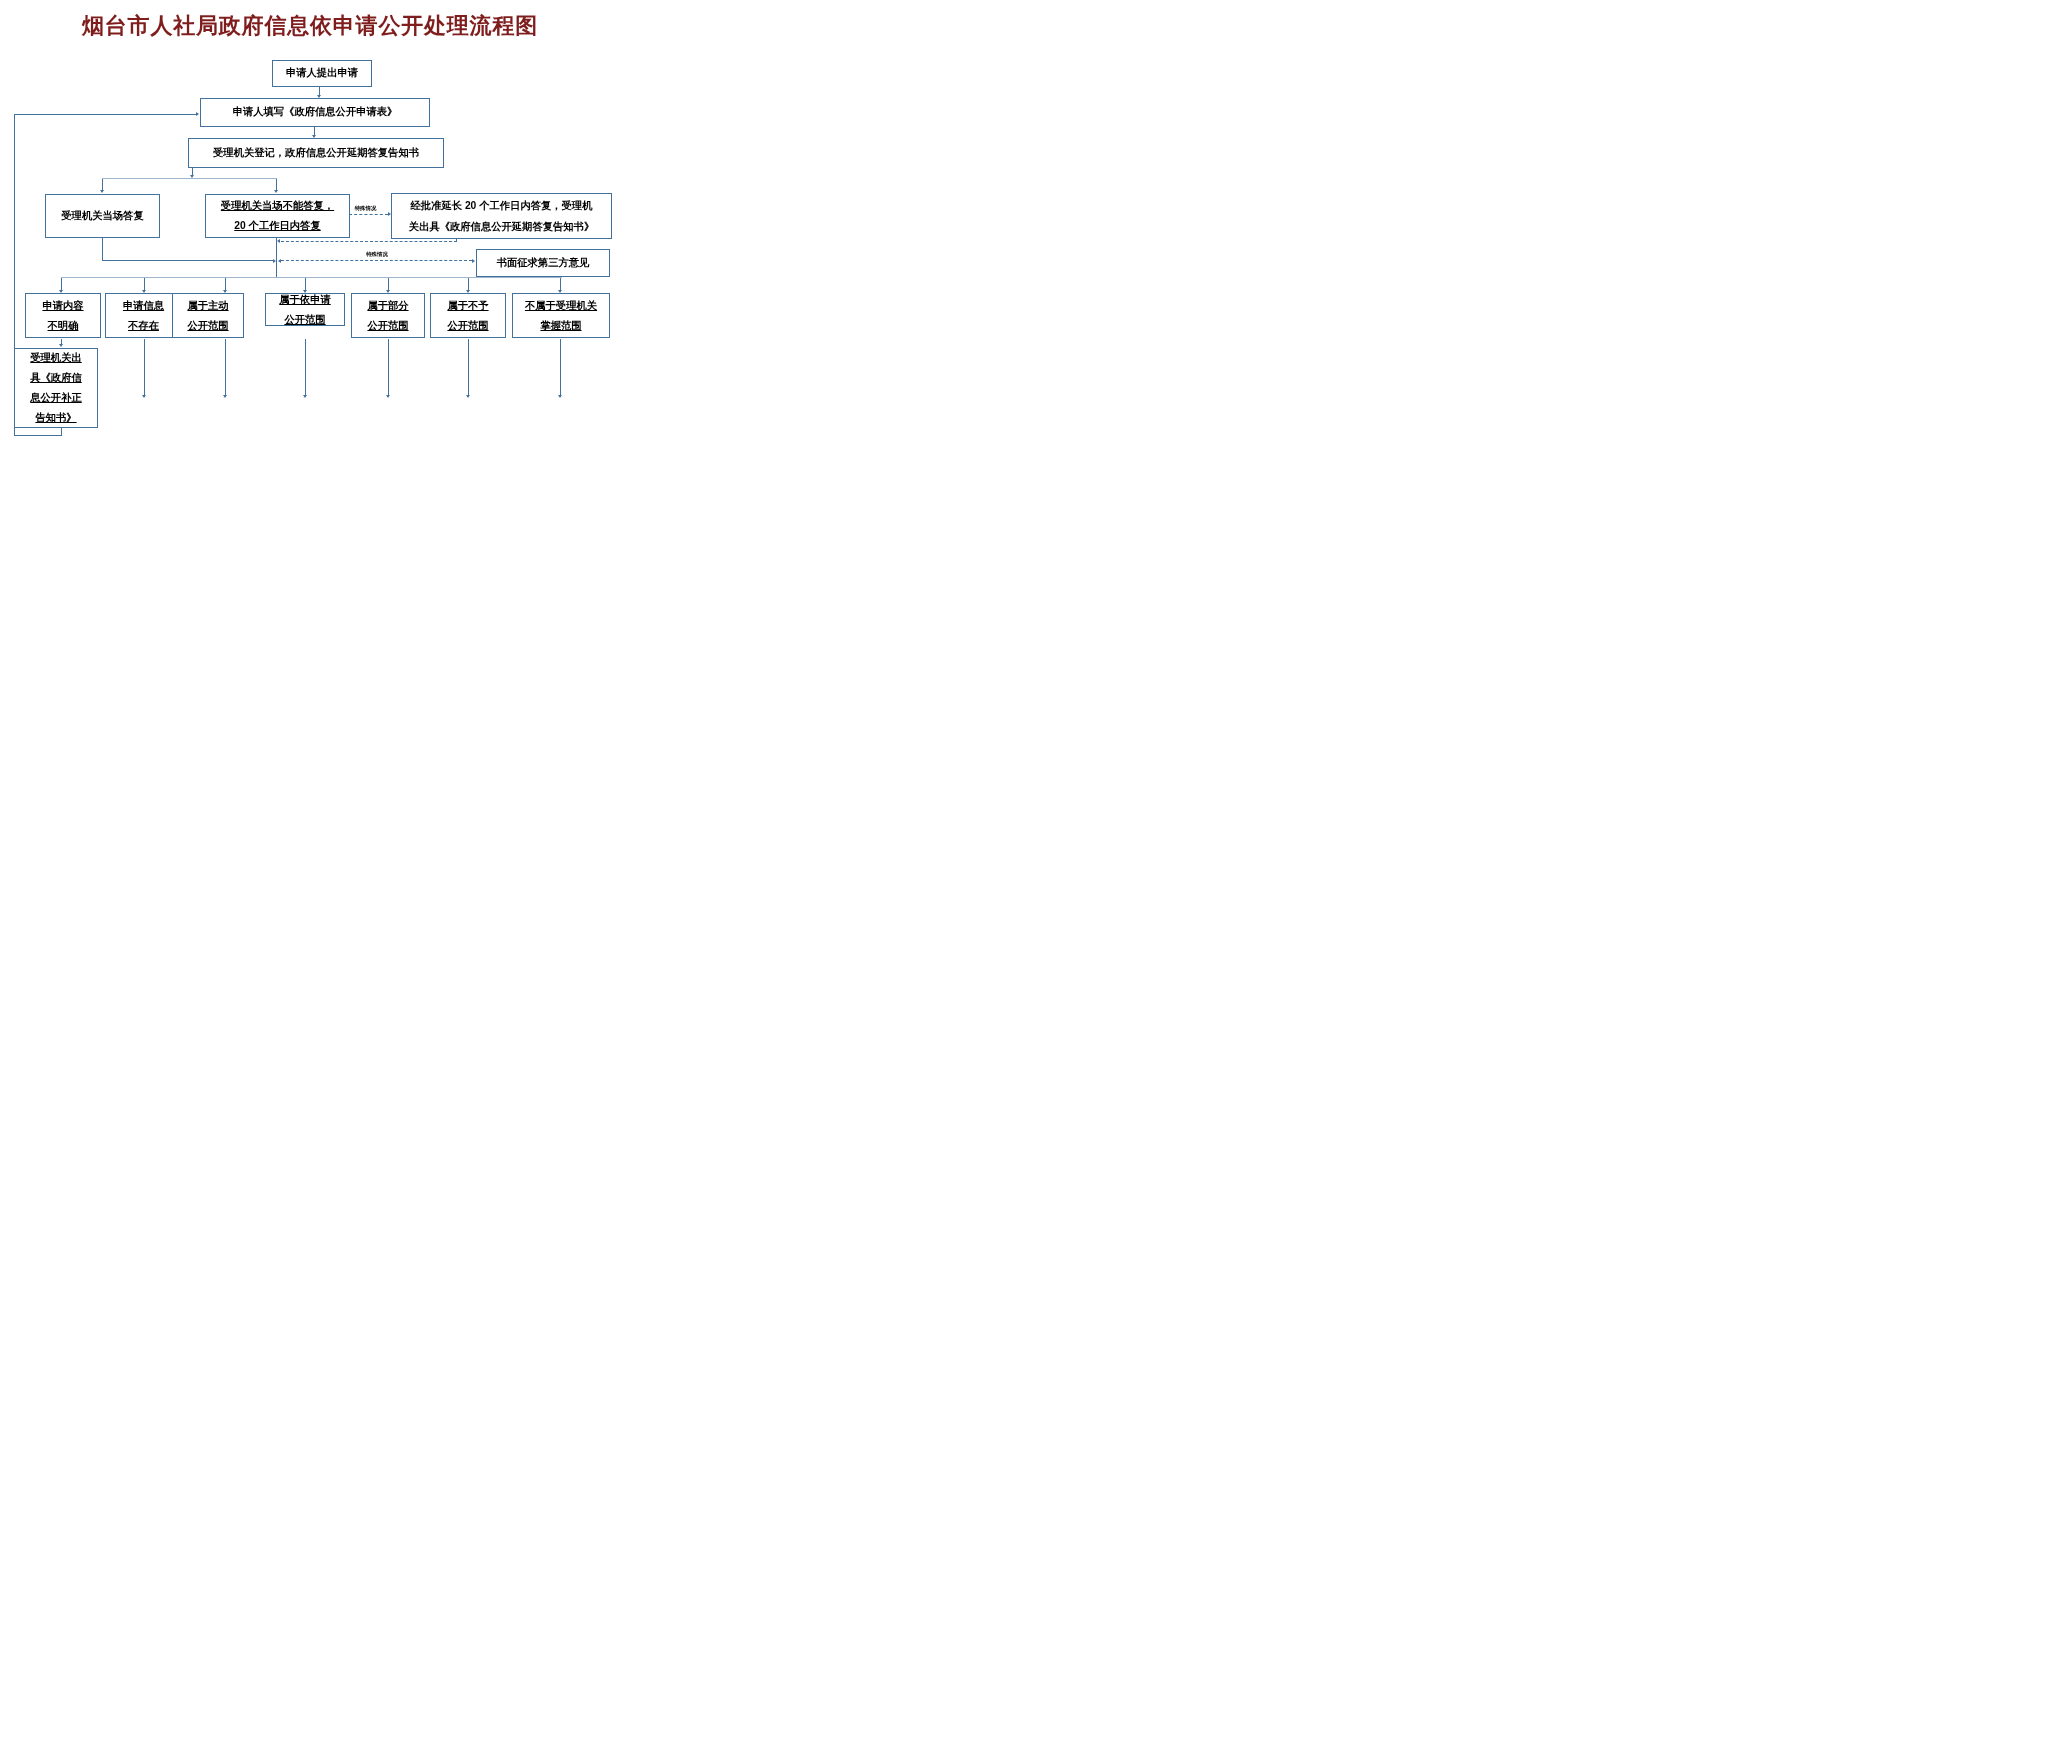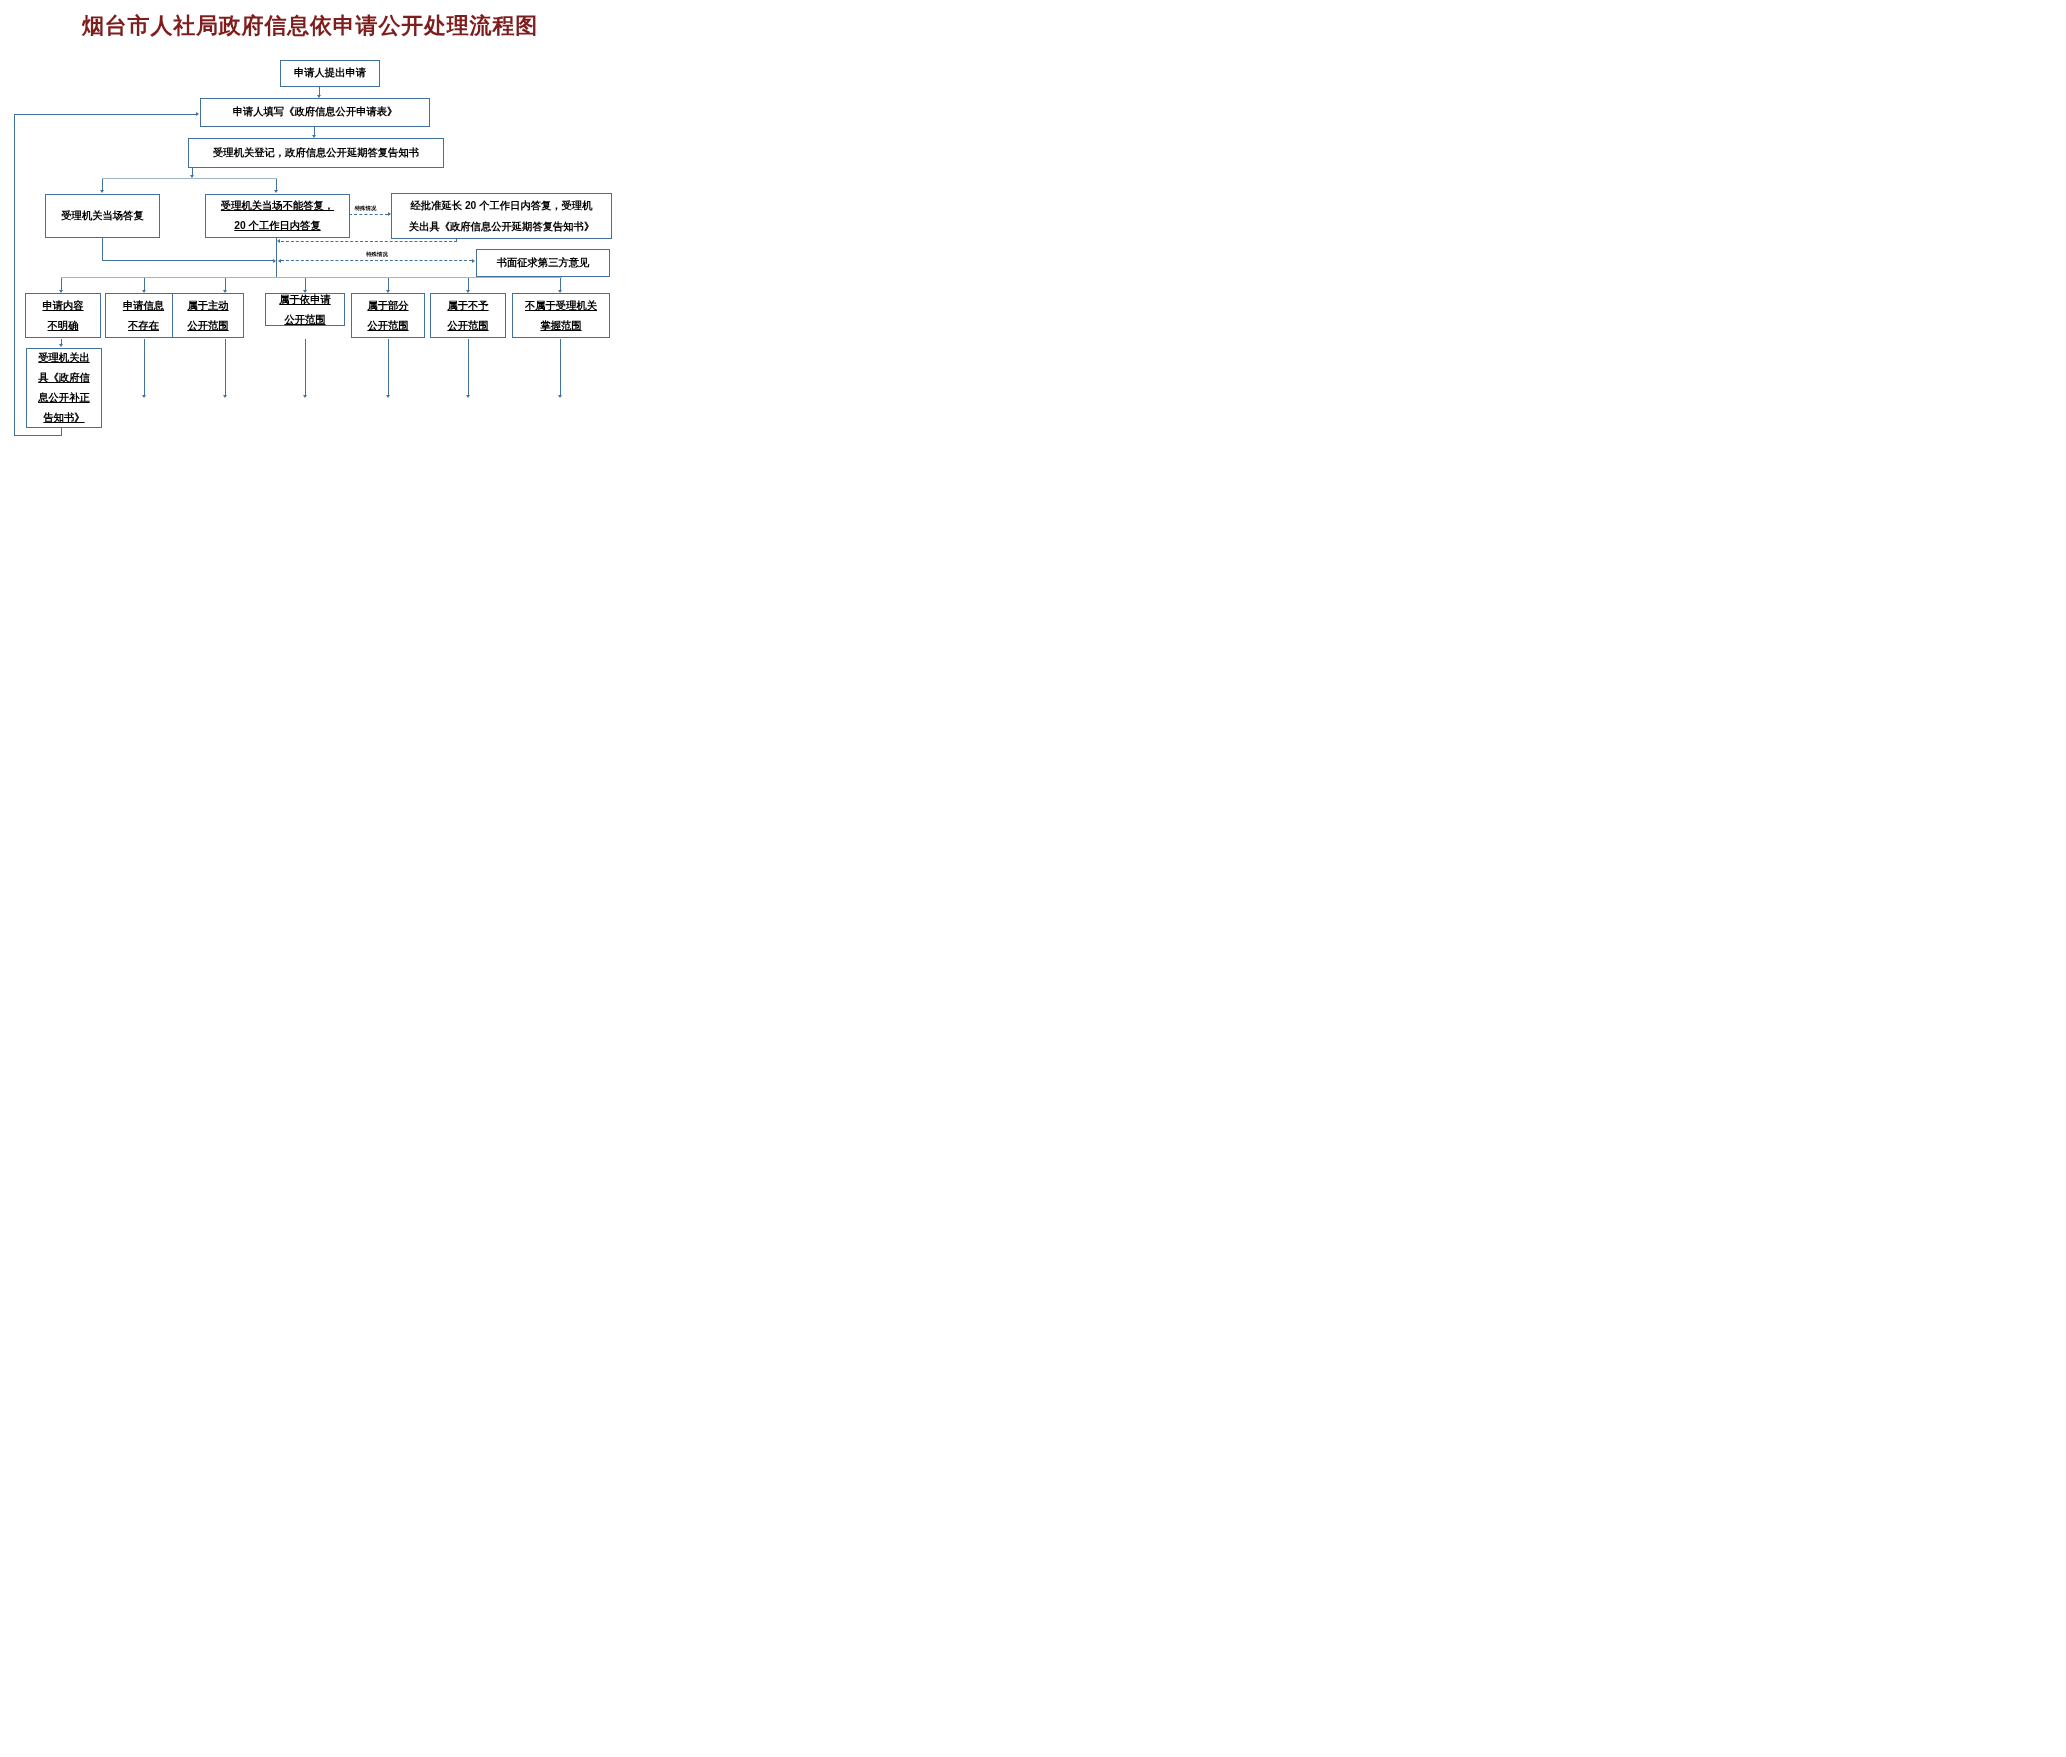--- a/index.html
+++ b/index.html
@@ -30,21 +30,21 @@
          border-right:3.7px solid #41719C;}
   .edge-label{position:absolute;font-size:5.4px;font-weight:700;text-align:center;color:#000;}
 </style>
 </head>
 <body>
 
 <div id="canvas">
 
   <div id="title">烟台市人社局政府信息依申请公开处理流程图</div>
 
-  <div class="box" style="left:280px;top:60px;width:100px;height:27px;">申请人提出申请</div>
+  <div class="box" style="left:272px;top:60px;width:100px;height:27px;">申请人提出申请</div>
   <div class="box" style="left:200px;top:98px;width:230px;height:29px;">申请人填写《政府信息公开申请表》</div>
   <div class="box" style="left:188px;top:138px;width:256px;height:30px;">受理机关登记，政府信息公开延期答复告知书</div>
 
   <div class="box" style="left:45px;top:194px;width:115px;height:44px;">受理机关当场答复</div>
   <div class="box lh48" style="left:205px;top:194px;width:145px;height:44px;">受理机关当场不能答复，
 20 个工作日内答复</div>
   <div class="box lh52" style="left:391px;top:193px;width:221px;height:46px;">经批准延长 20 个工作日内答复，受理机
 关出具《政府信息公开延期答复告知书》</div>
   <div class="box" style="left:476px;top:249px;width:134px;height:28px;">书面征求第三方意见</div>
 
@@ -56,21 +56,21 @@
 公开范围</div>
   <div class="box lh48" style="left:265px;top:293px;width:80px;height:33px;">属于依申请
 公开范围</div>
   <div class="box lh48" style="left:351px;top:293px;width:74px;height:45px;">属于部分
 公开范围</div>
   <div class="box lh48" style="left:430px;top:293px;width:76px;height:45px;">属于不予
 公开范围</div>
   <div class="box lh48" style="left:512px;top:293px;width:98px;height:45px;">不属于受理机关
 掌握范围</div>
 
-  <div class="box lh48" style="left:26px;top:348px;width:76px;height:80px;">受理机关出
+  <div class="box lh48" style="left:14px;top:348px;width:84px;height:80px;">受理机关出
 具《政府信
 息公开补正
 告知书》</div>
 
   <div class="vl" style="left:319px;top:87px;height:8.7px;"></div>
   <div class="arr-d" style="left:317px;top:95px;"></div>
 
   <div class="vl" style="left:314px;top:127px;height:8.3px;"></div>
   <div class="arr-d" style="left:312px;top:135px;"></div>
 

